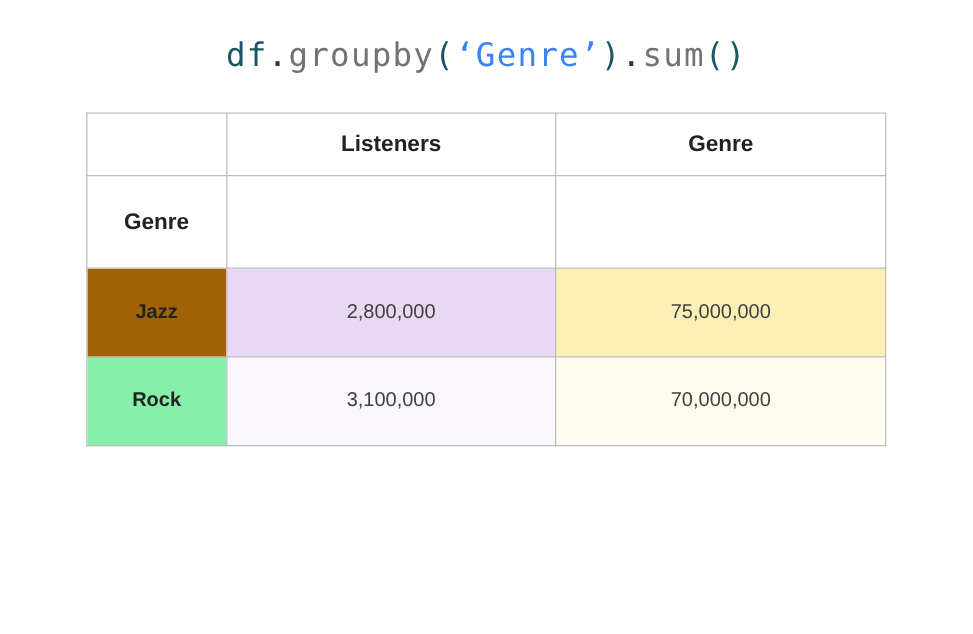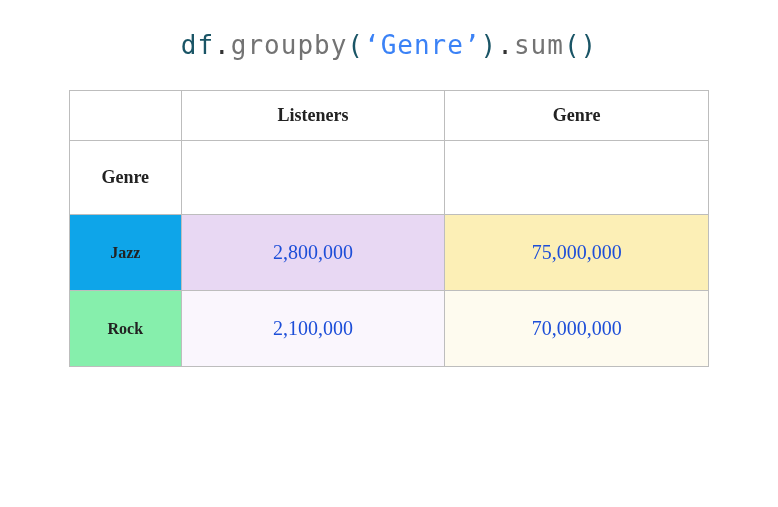--- a/index.html
+++ b/index.html
@@ -23,21 +23,20 @@
       letter-spacing: 1px;
       margin-bottom: 30px;
     }
     .code-var { color: #1a5566; text-align: right; }
     .code-punct { color: #333; }
     .code-method { color: #737373; }
     .code-paren { color: #1a5566; }
     .code-string { color: #3b82f6; }
     .table-wrap {
       width: 640px;
-      font-family: Liberation Serif, serif;
     }
     table {
       width: 100%;
       border-collapse: collapse;
     }
     th, td {
       border: 1px solid #bdbdbd;
     }
     .header-row th {
       background: #ffffff;
@@ -65,28 +64,28 @@
       background: #ffffff;
     }
     .data-row th.index-cell {
       font-weight: 700;
       font-size: 16px;
       color: #222;
       padding: 26px 12px;
       text-align: center;
     }
     .data-row td {
-      font-size: 20px;
-      color: #1d4ed8;
+      font-size: 16px;
+      color: #404040;
       padding: 26px 12px;
       text-align: center;
       font-weight: 400;
     }
     
-    .g-jazz { background: #0ea5e9; }
+    .g-jazz { background: #a16207; }
     .g-pop  { background: #ecf6e8; }
     .g-rock { background: #86efac; }
     .l-jazz { background: #e8d8f3; }
     .l-pop  { background: #f6effb; }
     .l-rock { background: #faf6fd; }
     .p-jazz { background: #fcefb6; margin-top: 12px; }
     .p-pop  { background: #fdf7df; }
     .p-rock { background: #fefbef; }
   </style>
 </head>
@@ -111,18 +110,18 @@
       </tr>
     </thead>
     <tbody>
       <tr class="data-row">
         <th class="index-cell g-jazz">Jazz</th>
         <td class="l-jazz">2,800,000</td>
         <td class="p-jazz">75,000,000</td>
       </tr>
       <tr class="data-row">
         <th class="index-cell g-rock">Rock</th>
-        <td class="l-rock">2,100,000</td>
+        <td class="l-rock">3,100,000</td>
         <td class="p-rock">70,000,000</td>
       </tr>
     </tbody>
   </table>
 </div>
 
 </body></html>

